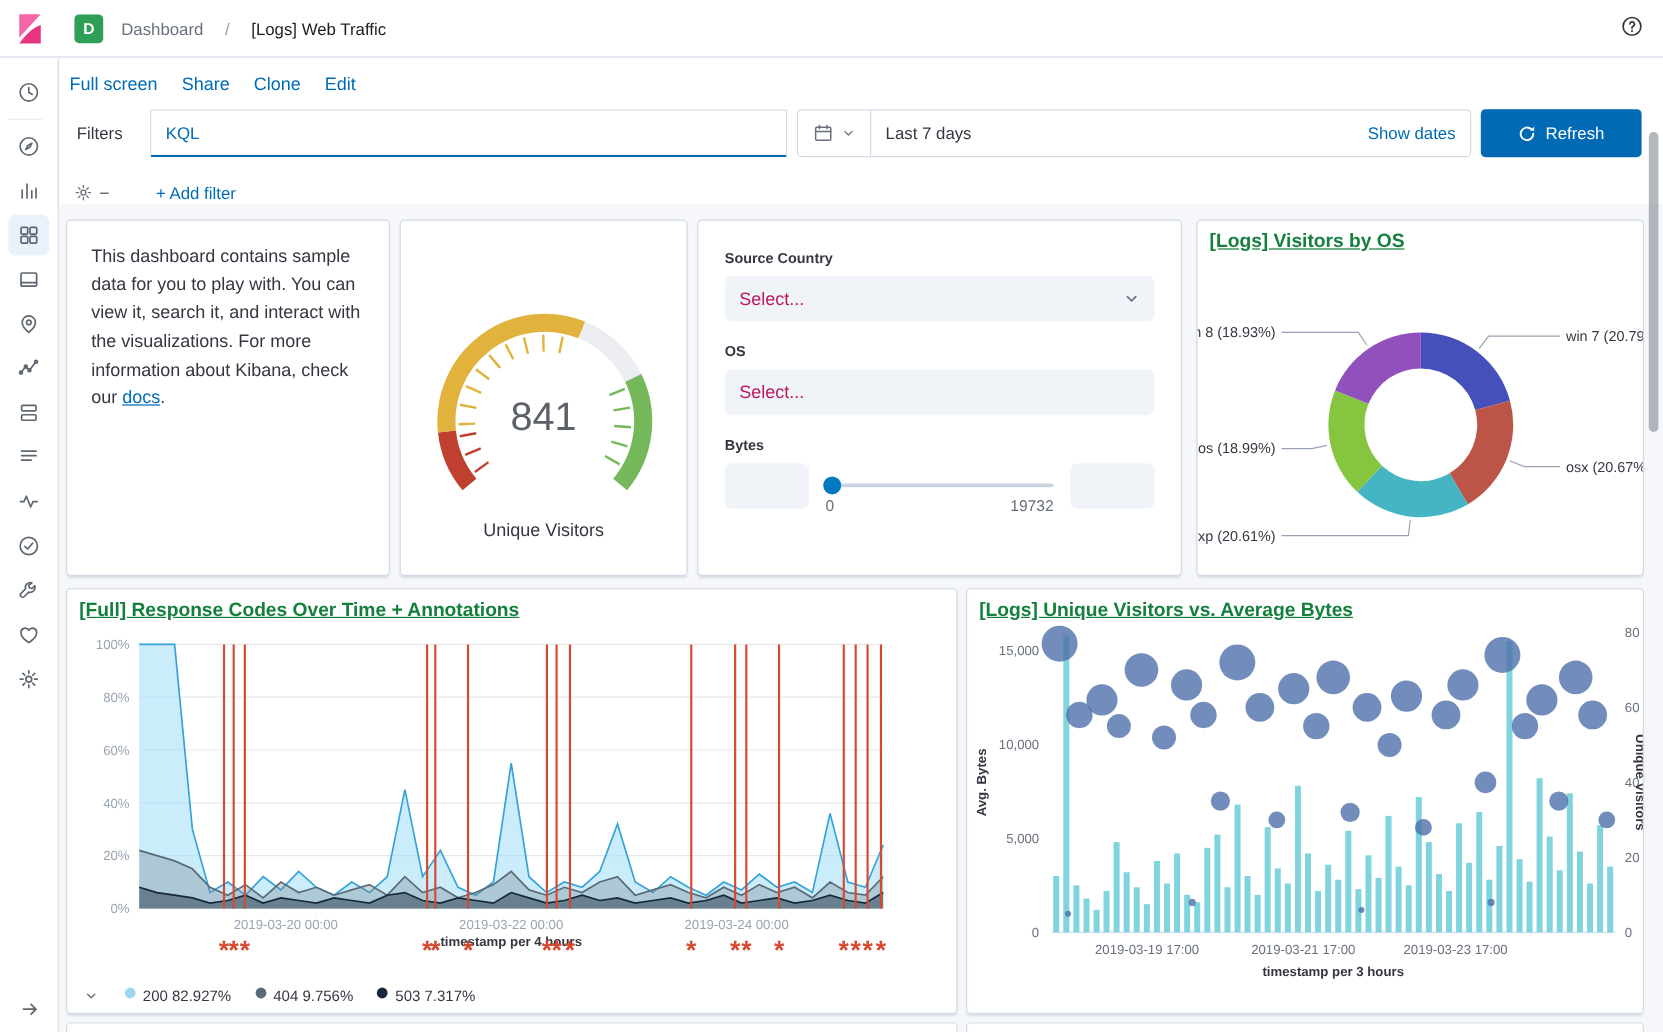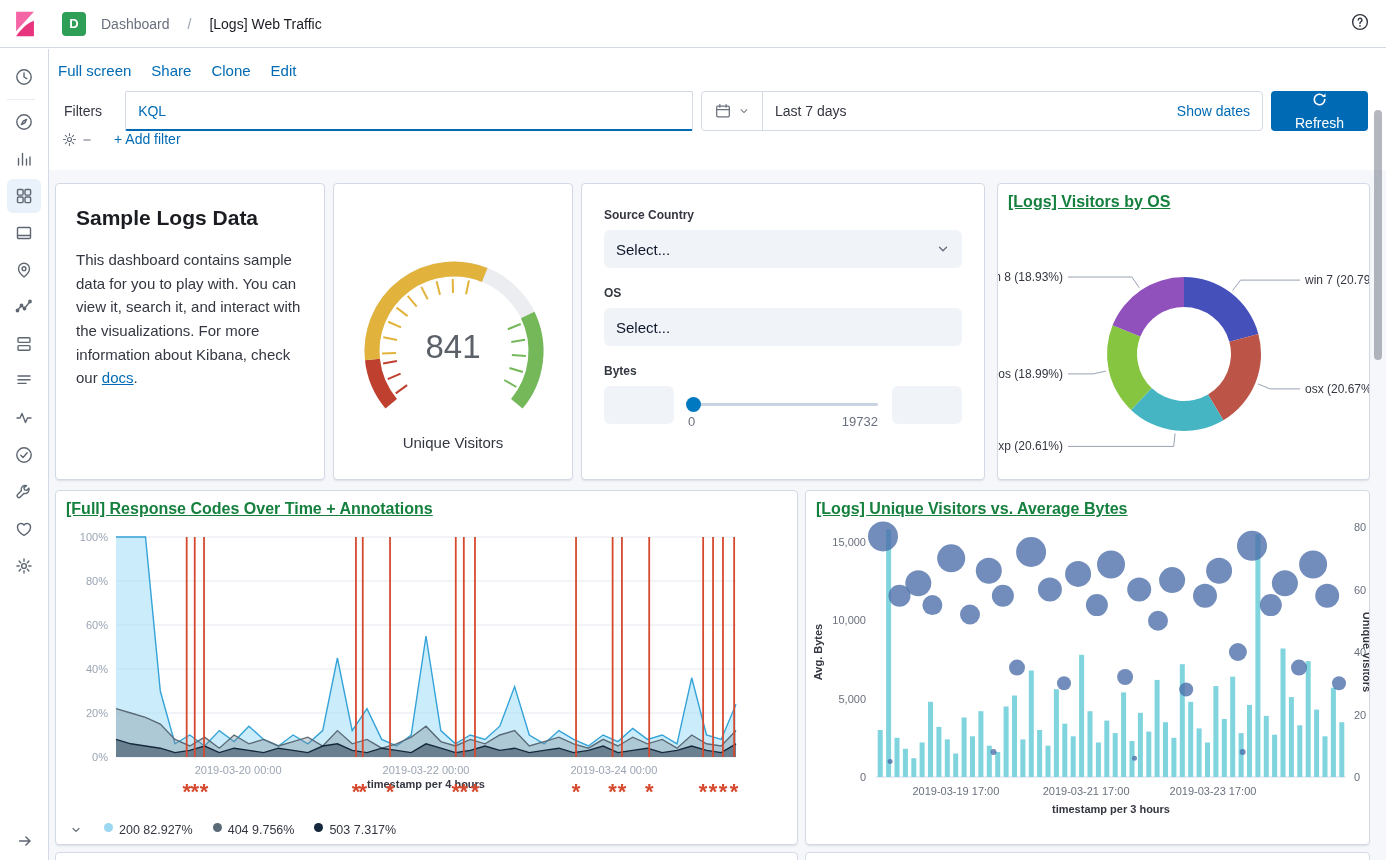--- a/index.html
+++ b/index.html
@@ -37,23 +37,23 @@
   .filters-btn { background:none; border:none; font-size:14px; color:#343741; padding:0 15px; cursor:pointer; }
   .search-wrap { flex:1; position:relative; border:1px solid var(--border); border-bottom:2px solid var(--primary); border-radius:2px; background:#fff; display:flex; align-items:center; }
   .search-wrap input { flex:1; border:none; outline:none; font-size:15px; padding:0 12px; color:#343741; background:transparent; font-family:inherit; }
   .search-wrap input::placeholder { color:#98a2b3; }
   .kql { color:var(--primary); font-size:14px; padding:0 12px; cursor:pointer; }
   .timepicker { width:562px; border:1px solid var(--border); border-radius:4px; background:#fff; display:flex; align-items:center; }
   .tp-cal { display:flex; align-items:center; gap:6px; padding:0 12px; height:100%; background:none; border:none; border-right:1px solid var(--border); cursor:pointer; }
   .tp-cal svg { stroke:#69707d; fill:none; stroke-width:1.4; stroke-linecap:round; }
   .tp-text { font-size:14px; color:#343741; padding-left:12px; cursor:pointer; }
   .tp-show { margin-left:auto; padding-right:12px; color:var(--primary); font-size:14px; font-weight:500; text-decoration:none; cursor:pointer; }
-  .refresh-btn { width:97px; background:var(--primary); color:#fff; border:none; border-radius:4px; font-size:14px; font-weight:500; display:flex; align-items:center; justify-content:center; gap:8px; cursor:pointer; font-family:inherit;flex-direction:column; }
-
-  .addfilter-row { height:38px; display:flex; align-items:flex-start; gap:8px; padding-left:12px; }
+  .refresh-btn { width:134px; background:var(--primary); color:#fff; border:none; border-radius:4px; font-size:14px; font-weight:500; display:flex; align-items:center; justify-content:center; gap:8px; cursor:pointer; font-family:inherit; }
+
+  .addfilter-row { height:38px; display:flex; align-items:flex-end; gap:24px; padding-left:12px; }
   .gear-btn { background:none; border:none; display:flex; align-items:center; gap:4px; cursor:pointer; }
   .gear-btn svg { stroke:#69707d; fill:none; stroke-width:1.3; stroke-linecap:round; }
   .addfilter-link { color:var(--primary); font-size:14px; font-weight:500; text-decoration:none; cursor:pointer; margin-left:14px; }
 
   
   .content { position:absolute; top:121px; left:0; right:0; bottom:0; background:var(--bg); }
   .panel { position:absolute; background:#fff; border:1px solid var(--border); border-radius:4px; box-shadow:0 2px 2px -1px rgba(152,162,179,.3); }
   .ptitle { font-size:16px; font-weight:bold; color:#15803d; padding:9px 10px 4px 10px;text-decoration:underline; }
 
   .p1 { left:6px; top:13px; width:270px; height:297px; padding:18px 20px; }
@@ -61,21 +61,21 @@
   .p1 p { font-size:15px; line-height:1.58; color:#343741; }
   .p1 a { color:var(--primary); text-decoration:underline; cursor:pointer; }
 
   .p2 { left:284px; top:13px; width:240px; height:297px; }
   .p2 svg { position:absolute; top:52px; left:0; }
   .gauge-value { position:absolute; top:144px; left:0; width:100%; text-align:center; font-size:33px; color:#5b6069; }
   .gauge-label { position:absolute; top:250px; left:0; width:100%; text-align:center; font-size:15px; color:#343741; }
 
   .p3 { left:532px; top:13px; width:404px; height:297px; padding:24px 22px; }
   .ctl-label { font-size:12px; font-weight:bold; color:#343741; margin:0 0 8px 0; }
-  .ctl-select { height:38px; background:#f0f4f9; border-radius:6px; display:flex; align-items:center; justify-content:space-between; padding:0 12px; font-size:15px; color:#0f172a; margin-bottom:18px; cursor:pointer; }
+  .ctl-select { height:38px; background:#f0f4f9; border-radius:6px; display:flex; align-items:center; justify-content:space-between; padding:0 12px; font-size:15px; color:#be185d; margin-bottom:18px; cursor:pointer; }
   .ctl-select svg { stroke:#69707d; fill:none; stroke-width:1.6; stroke-linecap:round; }
   .slider-row { display:flex; align-items:center; gap:14px; }
   .num-box { width:70px; height:38px; background:#f0f4f9; border:none; border-radius:6px; }
   .slider { flex:1; position:relative; height:38px; }
   .slider-track { position:absolute; top:17px; left:0; right:0; height:3px; background:#c9d4e2; border-radius:2px; }
   .slider-handle { position:absolute; top:11px; left:-2px; width:15px; height:15px; border-radius:50%; background:#0079c0; cursor:pointer; }
   .slider-min { position:absolute; top:28px; left:0; font-size:13px; color:var(--subdued); }
   .slider-max { position:absolute; top:28px; right:0; font-size:13px; color:var(--subdued); }
 
   .p4 { left:948px; top:13px; width:373px; height:297px; }
@@ -266,21 +266,20 @@
       <svg width="10" height="10" viewBox="0 0 16 16" style="stroke:#69707d;fill:none;stroke-width:1.8;stroke-linecap:round;">
         <path d="M3 8h10"></path>
       </svg>
     </button>
     <a class="addfilter-link">+ Add filter</a>
   </div>
 
   <div class="content">
 
     <section class="panel p1">
-      <h2>Sample Logs Data</h2>
       <p><span>This dashboard contains sample data for you to play with. You can view it, search it, and interact with the visualizations. For more information about Kibana, check our </span><a>docs</a><span>.</span></p>
     </section>
 
     <section class="panel p2">
       <svg id="chart-gauge" width="240" height="200" viewBox="0 0 240 200">
           <path d="M57.1843556642438 167.70858399429622A82 82 0 1 1 182.8156443357562 167.70858399429622" stroke="#ebedf0" stroke-width="15" fill="none"></path>
           <path d="M57.1843556642438 167.70858399429622A82 82 0 0 1 38.44920457980159 123.57133398794757" stroke="#c0402f" stroke-width="15" fill="none"></path>
           <line x1="73.07701432625305" y1="149.09154463296343" x2="61.75077640500378" y2="157.32053816505805" stroke="#c0402f" stroke-width="2"></line>
           <line x1="66.61071849975846" y1="137.66240545237787" x2="53.7236505514243" y2="143.1326412512277" stroke="#c0402f" stroke-width="2"></line>
           <line x1="62.881150325291934" y1="125.07159430468195" x2="49.09384178312102" y2="127.50266879201898" stroke="#c0402f" stroke-width="2"></line>

